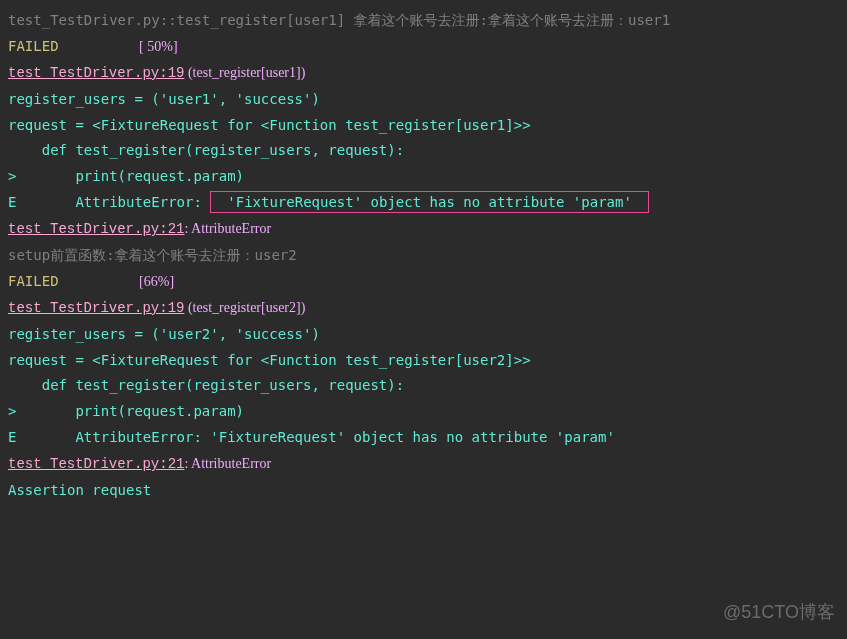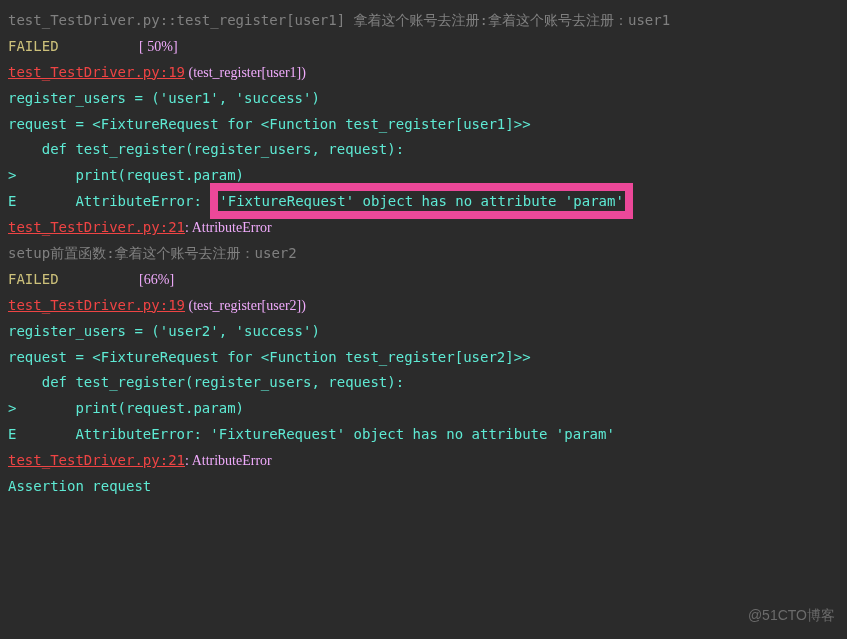--- a/index.html
+++ b/index.html
@@ -30,35 +30,36 @@
       font-family: Liberation Serif, serif;
     }
     .yellow {
       color: #ccc07a;
       margin-top: 28px;
     }
     .red {
       color: #5eead4;
     }
     .link {
-      color: #ef4444;
+      color: #f9a8d4;
       text-decoration: underline;
       cursor: pointer;
+      font-family: Liberation Mono, monospace;
     }
     .highlight-box {
-      border: 8px solid #ec4899;
+      border: 1px solid #ec4899;
       display: inline;
-      padding: 2px 1px;
+      padding: 2px 16px;
     }
     .watermark {
       position: absolute;
       bottom: 10px;
       right: 12px;
       color: #6b6b6b;
-      font-size: 14px;
+      font-size: 18px;
       font-family: sans-serif;
     }
   </style>
 </head>
 <body>
 
 <div class="line gray">test_TestDriver.py::test_register[user1] 拿着这个账号去注册:拿着这个账号去注册：user1</div>
 <div class="line"><span class="yellow">FAILED</span><span class="white">                       [ 50%]</span></div>
 <div class="line"><span class="link">test_TestDriver.py:19</span><span class="white"> (test_register[user1])</span></div>
 <div class="line red">register_users = ('user1', 'success')</div>

